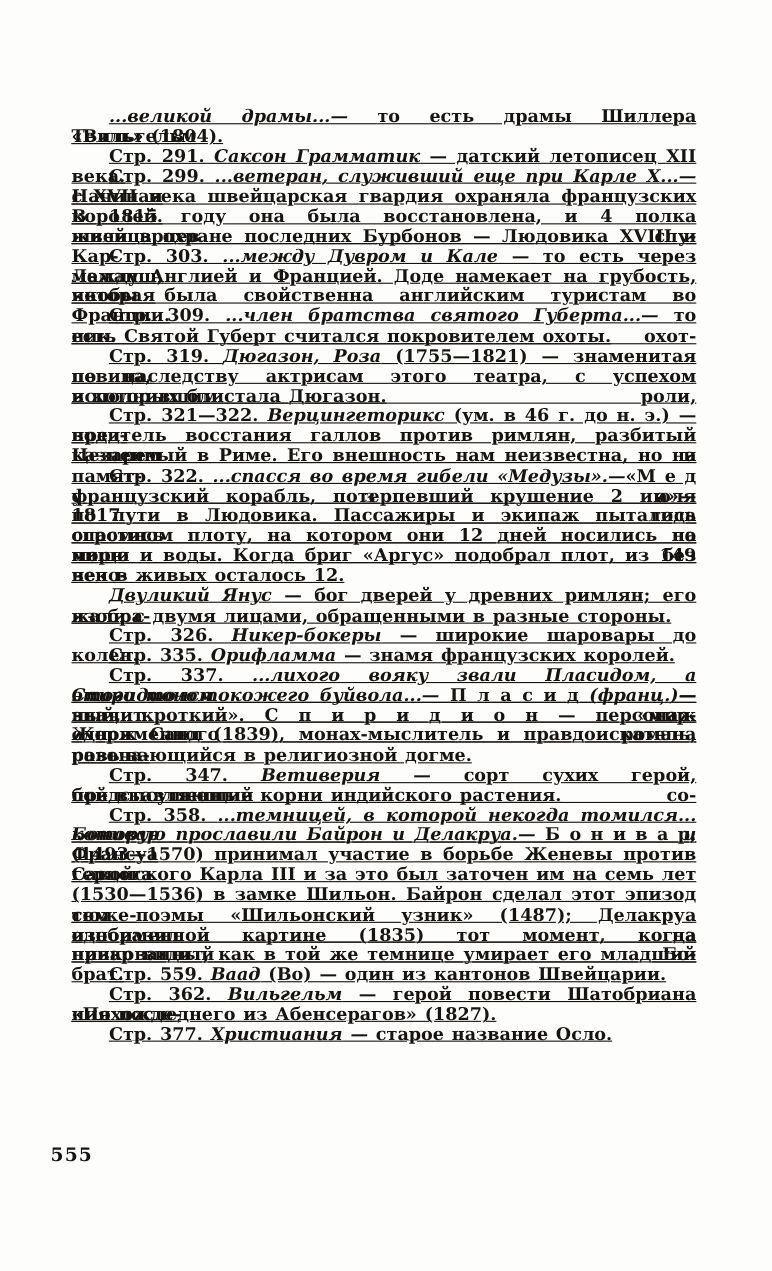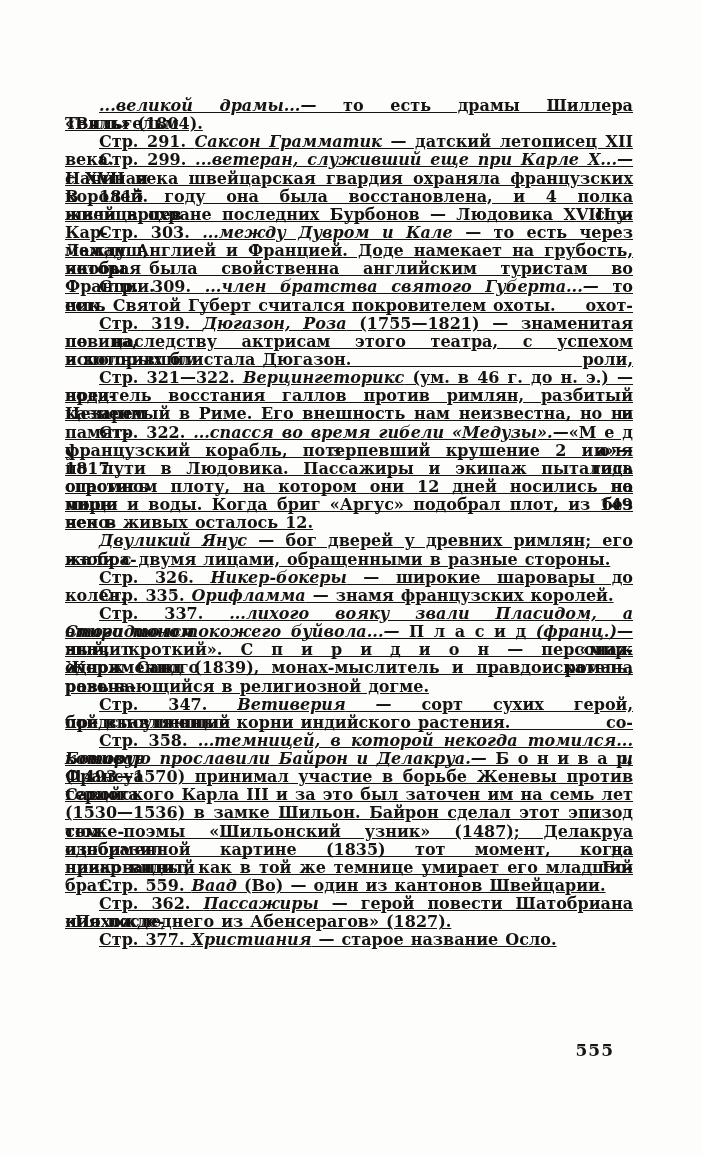--- a/index.html
+++ b/index.html
@@ -30,21 +30,21 @@
     text-align:justify;
     text-align-last:justify;
     white-space:normal;
   }
   .line.left{text-align-last:left;}
   .line.ind{text-indent:34px;}
   .seg.it{font-style:italic;}
   .folio{
     position:absolute;
     left:65px;top:1040px;width:568px;
-    text-align:right;
+    text-align:left;
     font-size:17px;
     font-weight:bold;
     letter-spacing:1px;
     transform:translateX(-19px);
   }
 </style>
 </head>
 <body>
 
 <div class="page">
@@ -117,21 +117,21 @@
         <div class="line"><span class="seg">Савойского Карла III и за это был заточен им на семь лет</span></div>
         <div class="line"><span class="seg">(1530—1536) в замке Шильон. Байрон сделал этот эпизод сюже-</span></div>
         <div class="line"><span class="seg">том поэмы «Шильонский узник» (1487); Делакруа изобразил на</span></div>
         <div class="line"><span class="seg">одноименной картине (1835) тот момент, когда прикованный Бо-</span></div>
         <div class="line left"><span class="seg">нивар видит, как в той же темнице умирает его младший брат.</span></div>
       </div>
       <div class="para">
         <div class="line ind left"><span class="seg">Стр. 559. </span><span class="seg it">Ваад</span><span class="seg"> (Во) — один из кантонов Швейцарии.</span></div>
       </div>
       <div class="para">
-        <div class="line ind"><span class="seg">Стр. 362. </span><span class="seg it">Пассажиры</span><span class="seg"> — герой повести Шатобриана «Похожде-</span></div>
+        <div class="line ind"><span class="seg">Стр. 362. </span><span class="seg it">Вильгельм</span><span class="seg"> — герой повести Шатобриана «Похожде-</span></div>
         <div class="line left"><span class="seg">ния последнего из Абенсерагов» (1827).</span></div>
       </div>
       <div class="para">
         <div class="line ind left"><span class="seg">Стр. 377. </span><span class="seg it">Христиания</span><span class="seg"> — старое название Осло.</span></div>
       </div>
     </main>
   <div class="folio">555</div>
 </div>
 
 </body></html>

